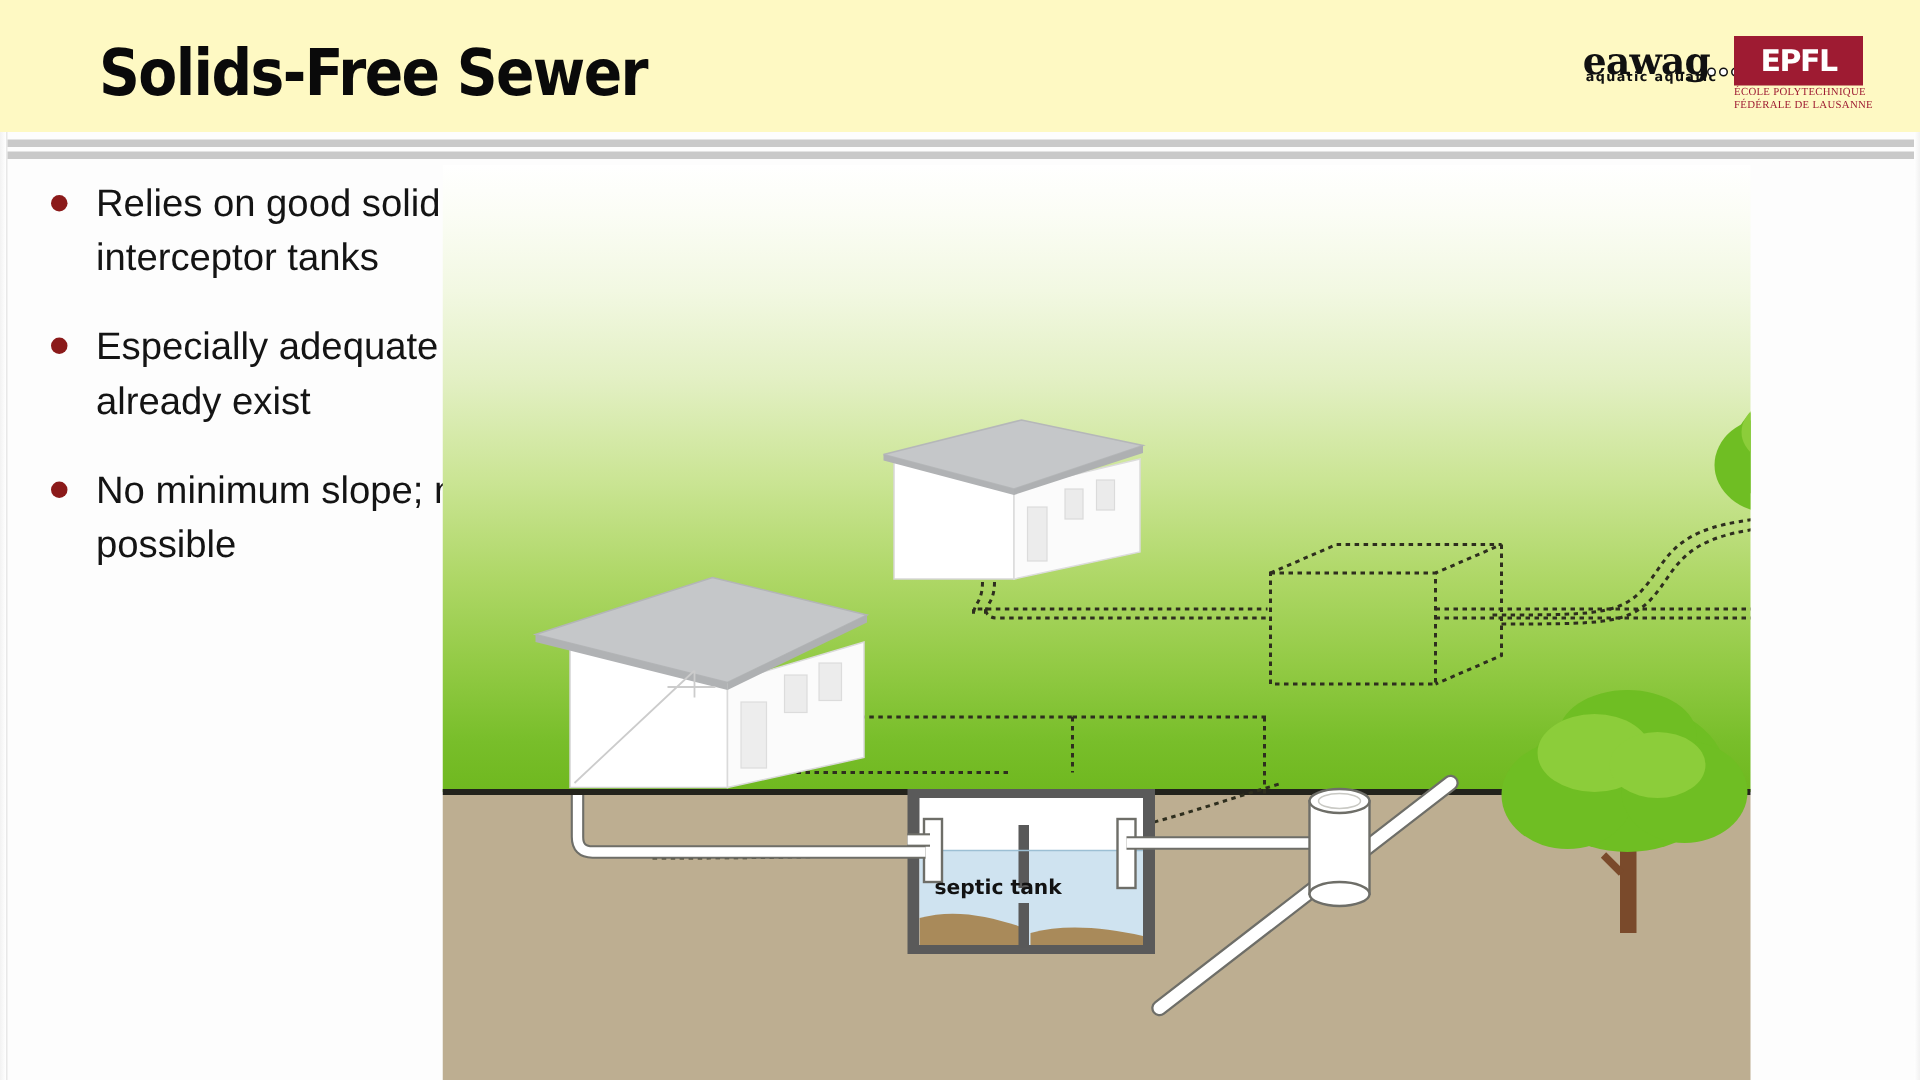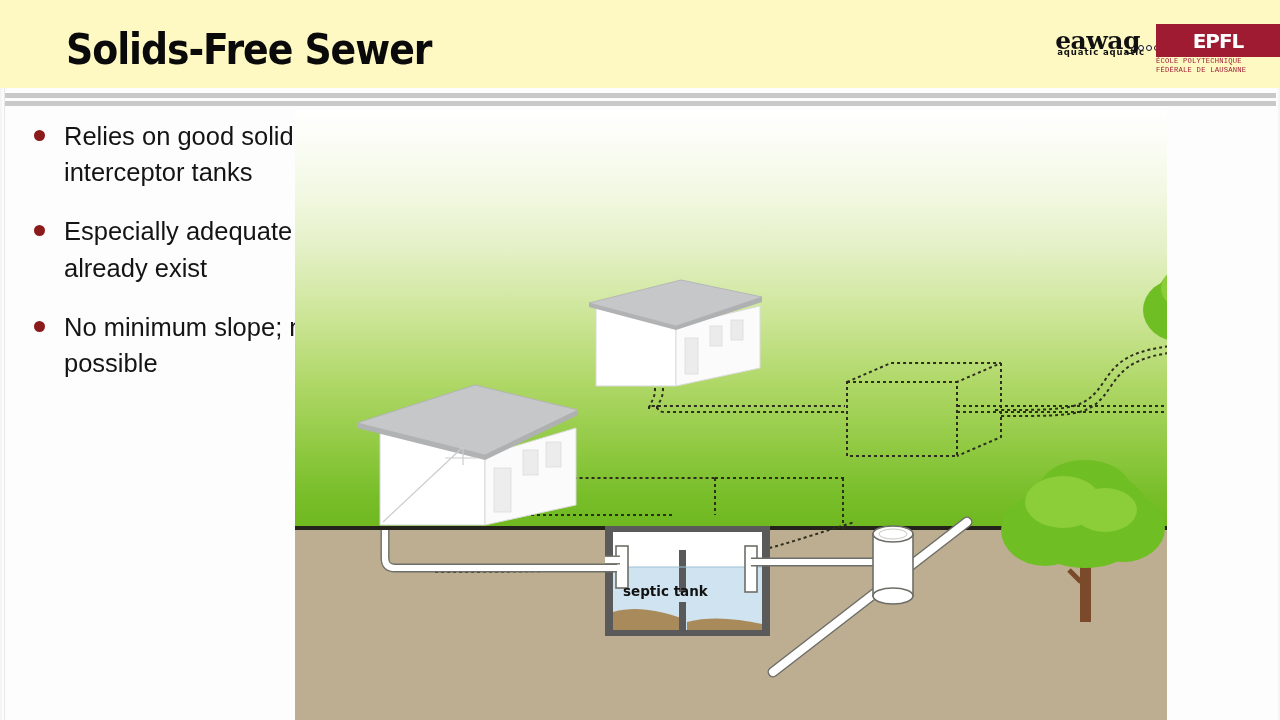--- a/index.html
+++ b/index.html
@@ -91,34 +91,33 @@
     display: block; width: 4px; height: 4px;
     border: 1px solid #111; border-radius: 50%;
     background: #fff;
   }
   .epfl { width: 86px; }
   .epfl-box {
     width: 86px; height: 33px;
     background: #9e1b32;
     position: relative;
     overflow: hidden;
-    padding-left: 38px;
   }
   .epfl-mark {
     position: absolute;
     left: 50%; top: 50%;
     transform: translate(-50%, -52%);
     color: #ffffff;
     font-family: "DejaVu Sans", sans-serif;
     font-weight: 700;
     font-size: 20px;
     letter-spacing: -1px;
   }
   .epfl-line {
-    font-family: Liberation Mono, monospace;
+    font-family: Liberation Serif, serif;
     font-size: 7.2px;
     letter-spacing: 0.2px;
     color: #9e1b32;
     line-height: 1.22;
     display: block;
     white-space: nowrap;
   }
   
   .bullets {
     position: absolute;

